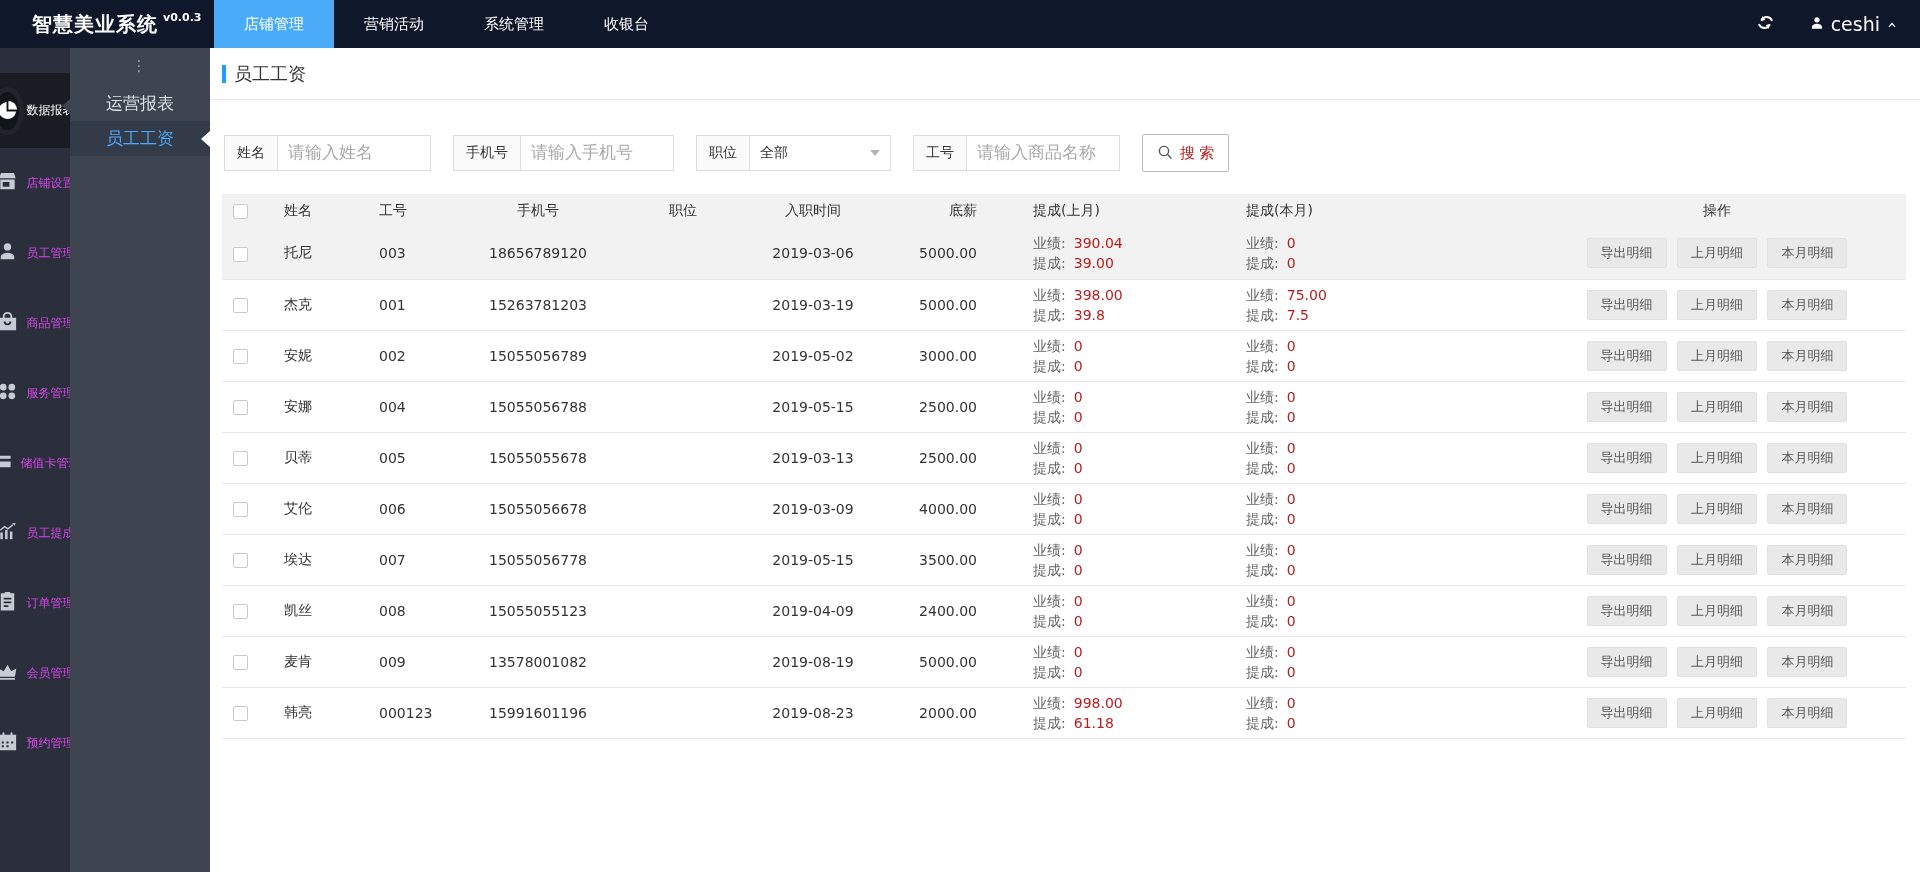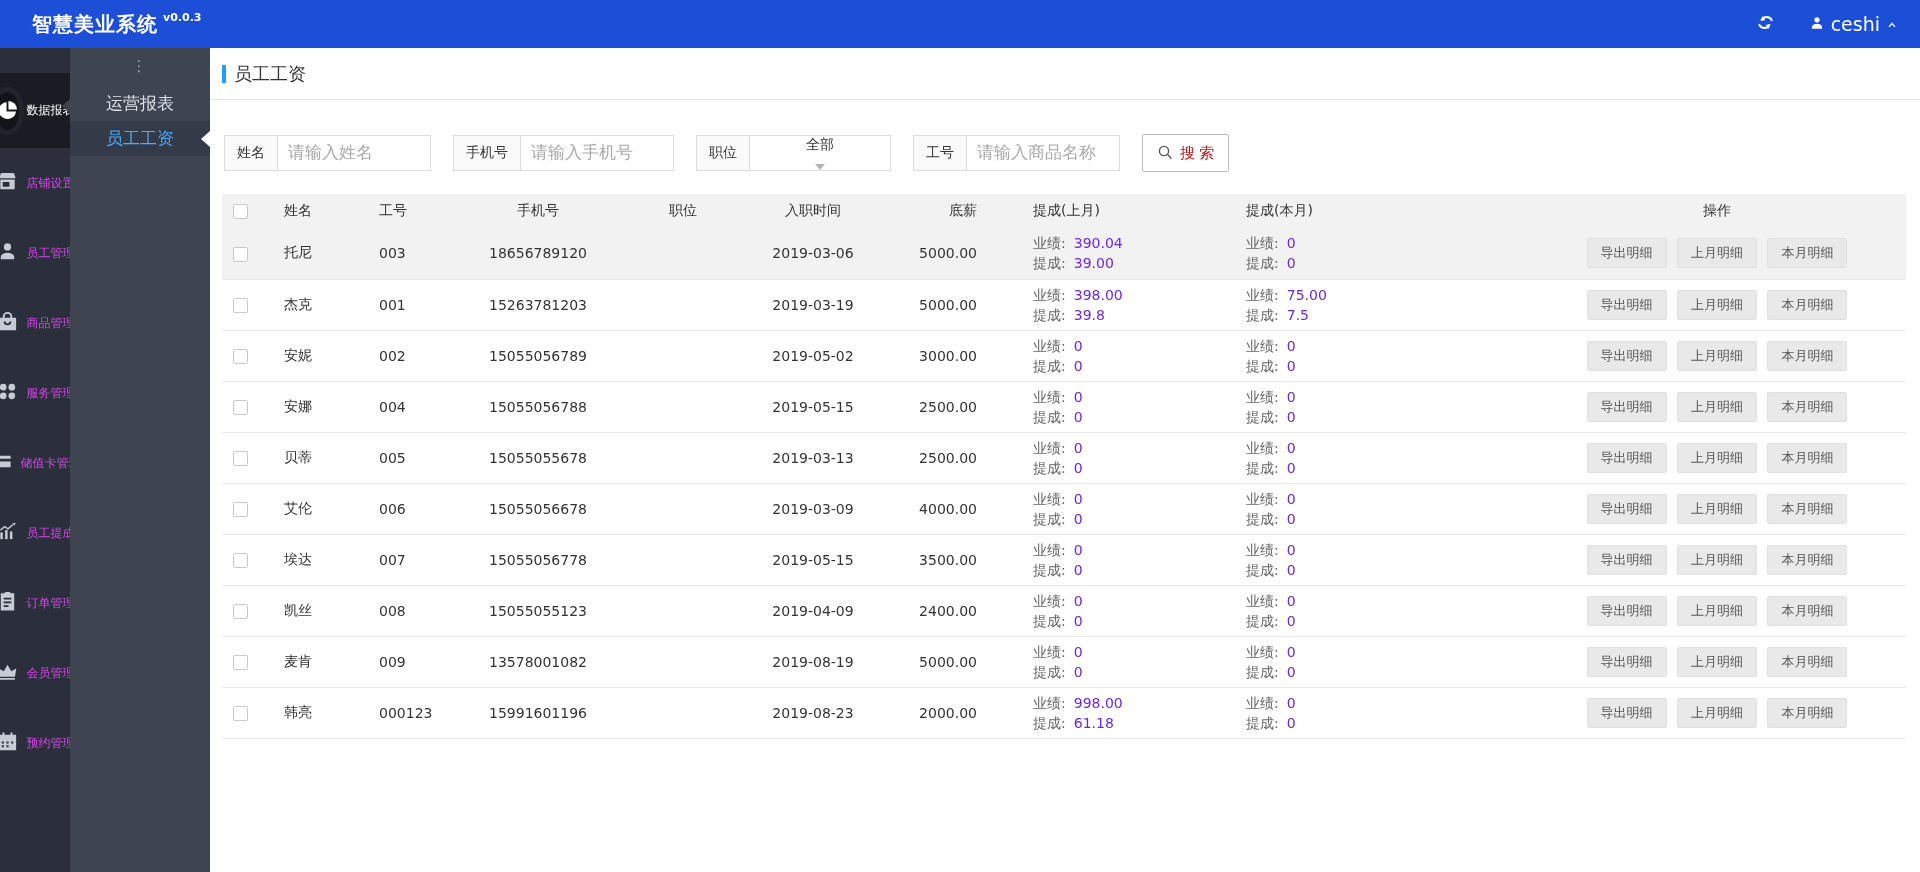--- a/index.html
+++ b/index.html
@@ -1,20 +1,20 @@
 <!DOCTYPE html>
 <html><head>
 <meta charset="utf-8">
 <style>
   * { box-sizing: border-box; margin: 0; padding: 0; }
   html,body { width:1920px; height:872px; overflow:hidden;
     font-family:"DejaVu Sans","Liberation Sans",sans-serif; background:#fff; }
 
   
-  .topbar { height:48px; background:#1d4ed8; display:flex; align-items:stretch; color:#fff; }
+  .topbar { height:48px; background:#0f172a; display:flex; align-items:stretch; color:#fff; }
   .logo-wrap { width:214px; display:flex; align-items:center; padding-left:32px; }
   .logo-text { font-size:20px; font-weight:bold; letter-spacing:1px; }
   .logo-ver { font-size:11px; font-weight:bold; margin-left:5px; position:relative; top:-7px; }
   .nav-tabs { display:flex; }
   .nav-tab { line-height:48px; padding:0 30px; font-size:15px; cursor:pointer; }
   .nav-tab.active { background:#4AABF8; }
   .topbar-right { margin-left:auto; display:flex; align-items:center; gap:34px; padding-right:22px; }
   .icon-btn { display:flex; align-items:center; cursor:pointer; }
   .user-chip { display:flex; align-items:center; gap:6px; font-size:19px; cursor:pointer; }
 
@@ -47,53 +47,59 @@
   .page-title { font-size:18px; color:#333; font-weight:500; }
 
   .search-row { display:flex; align-items:center; gap:22px; margin:34px 0 0 14px; }
   .fgroup { display:flex; align-items:stretch; height:36px; border:1px solid #DCDCDC; background:#fff; }
   .fgroup .flabel { background:#FAFAFA; border-right:1px solid #DCDCDC; padding:0 12px;
     display:flex; align-items:center; font-size:14px; color:#333; white-space:nowrap; }
   .fgroup input { border:none; outline:none; padding:0 10px; font-size:17px; color:#a21caf; width:152px;
     font-family:Liberation Serif, serif; }
   .fgroup input::placeholder { color:#A9A9A9; }
   .fselect { width:140px; display:flex; align-items:center; justify-content:space-between;
-    padding:0 10px; font-size:14px; color:#333; cursor:pointer;flex-direction:column; }
+    padding:0 10px; font-size:14px; color:#333; cursor:pointer; }
   .caret-down { width:0; height:0; border-left:5px solid transparent; border-right:5px solid transparent;
     border-top:6px solid #B5B5B5; }
   .search-btn { height:38px; border:1px solid #BDBDBD; border-radius:2px; background:#fff;
     display:flex; align-items:center; gap:7px; padding:0 14px; font-size:15px; color:#b91c1c; cursor:pointer; }
 
   
   .emp-table { border-collapse:collapse; margin:22px 12px 0 12px; width:1684px; table-layout:fixed; }
   .emp-table thead th { background:#F2F2F2; height:34px; font-size:14px; color:#333; font-weight:normal; }
   .emp-table tbody tr { height:51px; border-bottom:1px solid #E8E8E8; }
   .emp-table tbody tr:first-child { background:#F2F2F2; }
   .emp-table td { font-size:14px; color:#333; vertical-align:middle; }
   .col-left { text-align:left; padding-left:26px; }
   .col-center { text-align:center; }
   .col-right { text-align:right; padding-right:26px; }
   .col-comm1 { text-align:left; padding-left:30px; }
   .col-comm2 { text-align:left; padding-left:8px; }
   .kv { line-height:20px; white-space:nowrap; }
   .kv-label { color:#666; }
-  .kv-value { color:#6d28d9; margin-left:8px; }
+  .kv-value { color:#b91c1c; margin-left:8px; }
   .cbx { display:inline-block; width:15px; height:15px; border:1px solid #C9C9C9; border-radius:2px;
     background:#fff; vertical-align:middle; cursor:pointer; }
   .ops-cell { text-align:center; white-space:nowrap; }
   .row-btn { display:inline-block; background:#E9E9E9; border:1px solid #E0E0E0; border-radius:2px;
     padding:5px 13px; font-size:13px; color:#555; margin:0 3px; cursor:pointer; }
 </style>
 </head>
 <body>
 
 <div class="topbar">
   <div class="logo-wrap">
     <span class="logo-text">智慧美业系统</span>
     <span class="logo-ver">v0.0.3</span>
+  </div>
+  <div class="nav-tabs">
+    <div class="nav-tab active">店铺管理</div>
+    <div class="nav-tab">营销活动</div>
+    <div class="nav-tab">系统管理</div>
+    <div class="nav-tab">收银台</div>
   </div>
   <div class="topbar-right">
     <span class="icon-btn">
       <span>
         <svg width="19" height="19" viewBox="0 0 20 20">
           <g fill="none" stroke="#fff" stroke-width="2" stroke-linecap="round">
             <path d="M16.6 7.6A6.1 6.1 0 0 0 5.8 7.4"></path>
             <path d="M3.4 12.4a6.1 6.1 0 0 0 10.8.2"></path>
           </g>
           <path fill="#fff" d="M6.9 3.2L5.2 8.4l4.5-1z"></path>

